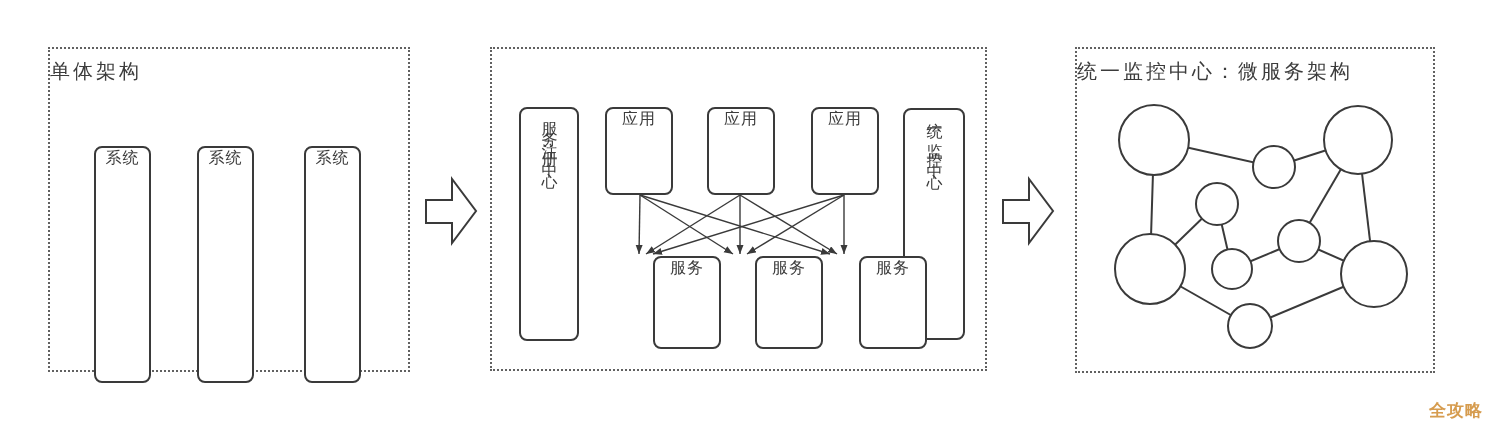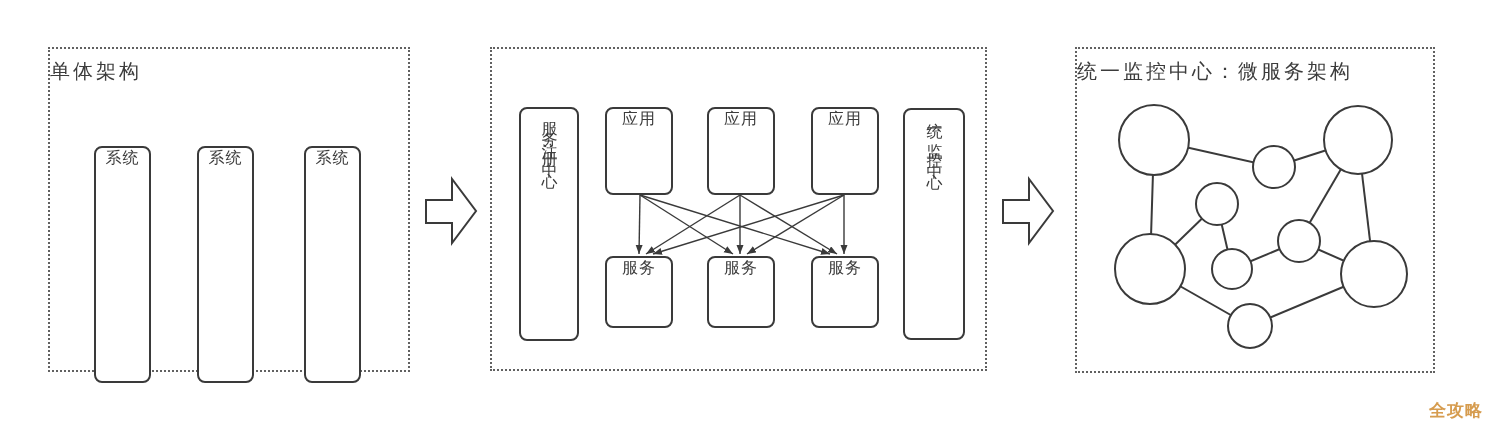--- a/index.html
+++ b/index.html
@@ -43,21 +43,21 @@
   #registry-box { left: 27px; }
   #monitor-box  { left: 411px; top: 59px; width: 62px; height: 232px; }
   .vtext {
     writing-mode: vertical-rl;
     text-orientation: upright;
     letter-spacing: 10px;
     font-size: 16px;
   }
   
   .app { top: 58px;  width: 68px; height: 88px; }
-  .svc { top: 207px; width: 68px; height: 72px; }
+  .svc { top: 207px; width: 68px; height: 93px; margin-left: 48px; }
   #app-1, #svc-1 { left: 113px; }
   #app-2, #svc-2 { left: 215px; }
   #app-3, #svc-3 { left: 319px; }
 
   .layer-svg { position: absolute; inset: 0; width: 100%; height: 100%; }
   #arrows-overlay { position: absolute; left: 0; top: 0; width: 1500px; height: 435px; pointer-events: none; }
 
   #watermark {
     position: absolute; left: 1429px; top: 399px;
     font-size: 17px; font-weight: bold; letter-spacing: 1px;

